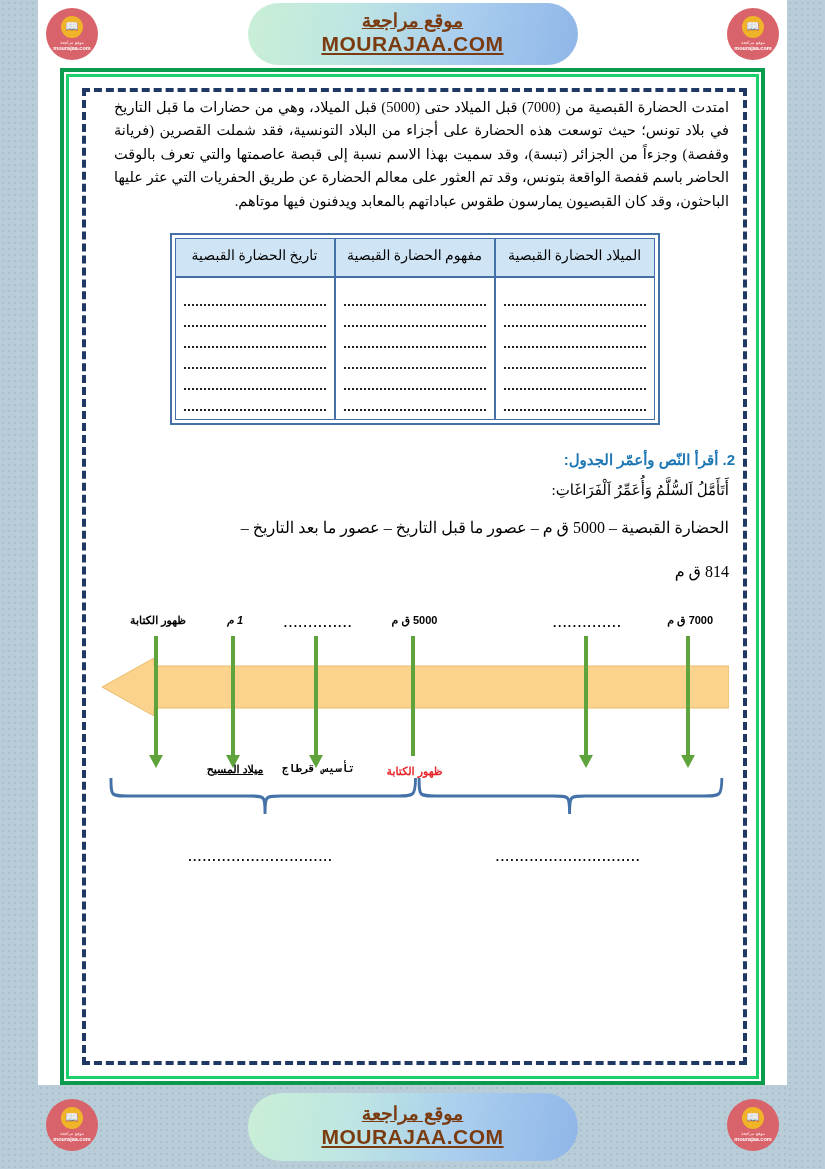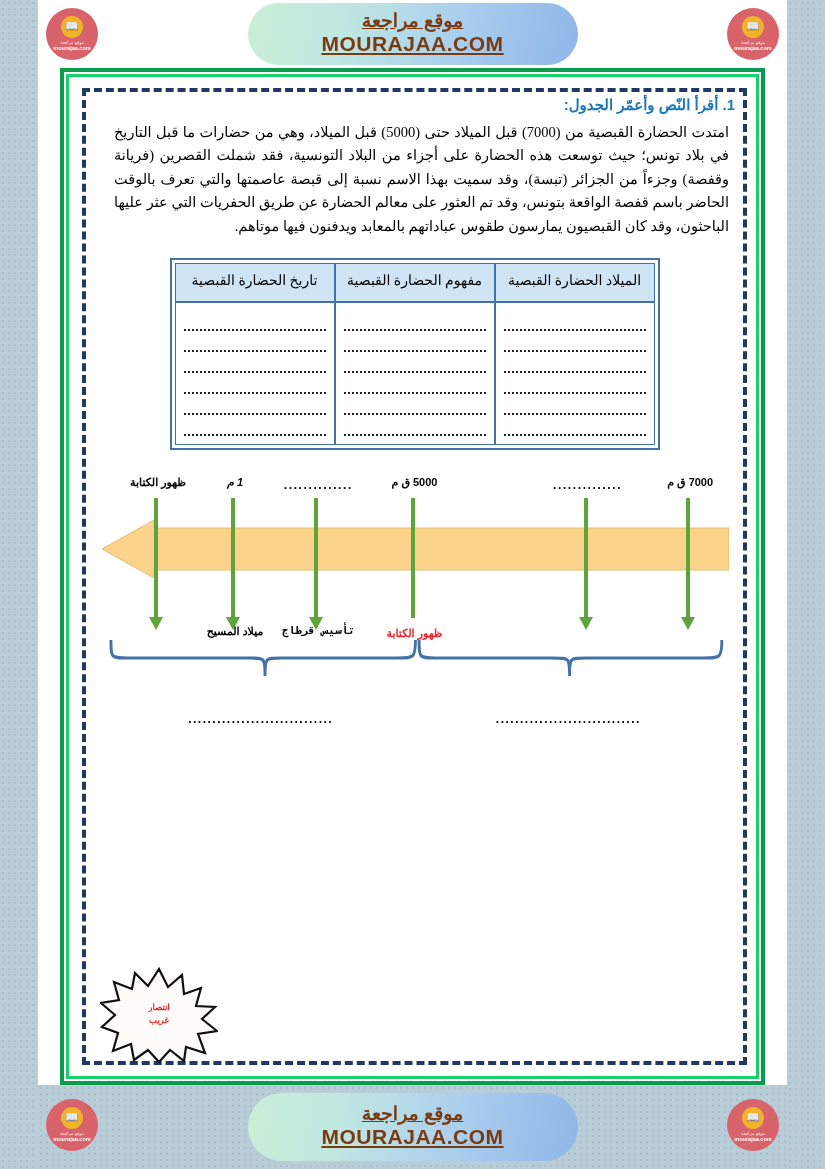--- a/index.html
+++ b/index.html
@@ -231,21 +231,20 @@
       <b>mourajaa.com</b>
     </div>
   </div>
 </div>
 
 <div class="green-frame">
   <div class="dash-frame"></div>
 
   <div class="content">
 
-    <div class="section-title">1. أقرأ النّص وأعمّر الجدول:</div>
     <p class="para">امتدت الحضارة القبصية من (7000) قبل الميلاد حتى (5000) قبل الميلاد، وهي من حضارات ما قبل التاريخ في بلاد تونس؛ حيث توسعت هذه الحضارة على أجزاء من البلاد التونسية، فقد شملت القصرين (فريانة وقفصة) وجزءاً من الجزائر (تبسة)، وقد سميت بهذا الاسم نسبة إلى قبصة عاصمتها والتي تعرف بالوقت الحاضر باسم قفصة الواقعة بتونس، وقد تم العثور على معالم الحضارة عن طريق الحفريات التي عثر عليها الباحثون، وقد كان القبصيون يمارسون طقوس عباداتهم بالمعابد ويدفنون فيها موتاهم.</p>
 
     <div class="tbl-wrap">
       <table class="sheet">
         <tbody>
             <tr>
           <td class="head">الميلاد الحضارة القبصية</td>
           <td class="head">مفهوم الحضارة القبصية</td>
           <td class="head">تاريخ الحضارة القبصية</td>
         </tr>
@@ -272,20 +271,26 @@
             <div class="dotline"></div>
             <div class="dotline"></div>
             <div class="dotline"></div>
             <div class="dotline"></div>
           </td>
         </tr>
       </tbody>
         </table>
     </div>
 
+    <div class="sec2">
+      <div class="section-title">2. أقرأ النّص وأعمّر الجدول:</div>
+      <div class="rule-line">أَتَأَمَّلُ اَلسُّلَّمُ وَأُعَمِّرُ اَلْفَرَاغَاتِ:</div>
+      <div class="words-line">الحضارة القبصية – 5000 ق م – عصور ما قبل التاريخ – عصور ما بعد التاريخ –</div>
+      <div class="words-line">814 ق م</div>
+    </div>
 
     <div class="timeline">
 
       <div class="tl-label-top" style="right:7%;">7000 ق م</div>
       <div class="tl-dots" style="right:23%;">..............</div>
       <div class="tl-label-top" style="right:50%;">5000 ق م</div>
       <div class="tl-dots" style="right:65%;">..............</div>
       <div class="tl-label-top" style="right:78%;font-style:italic;">1 م</div>
       <div class="tl-label-top" style="right:90%;">ظهور الكتابة</div>
 
@@ -297,46 +302,35 @@
 
       <div class="tick arrowed" style="right:7%;"></div>
       <div class="tick arrowed" style="right:23%;"></div>
       <div class="tick" style="right:50%;"></div>
       <div class="tick arrowed" style="right:65%;"></div>
       <div class="tick arrowed" style="right:78%;"></div>
       <div class="tick arrowed" style="right:90%;"></div>
 
       <div class="tl-label-bottom red" style="right:50%;top:150px;">ظهور الكتابة</div>
       <div class="tl-label-bottom" style="right:65%;top:148px;font-family:Liberation Mono, monospace;">تأسيس قرطاج</div>
-      <div class="tl-label-bottom" style="right:78%;top:148px;">ميلاد المسيح</div>
+      <div class="tl-label-bottom" style="right:78%;top:148px;text-decoration:underline;">ميلاد المسيح</div>
 
       <div class="braces">
         <svg viewBox="0 0 700 70" preserveAspectRatio="none">
           <path d="M350,4 C350,22 348,22 330,22 L200,22 C182,22 182,22 182,40
                    C182,22 182,22 164,22 L28,22 C10,22 10,22 10,4" fill="none" stroke="#4472a8" stroke-width="3.2"></path>
           <path d="M692,4 C692,22 690,22 672,22 L540,22 C522,22 522,22 522,40
                    C522,22 522,22 504,22 L372,22 C354,22 354,22 354,4" fill="none" stroke="#4472a8" stroke-width="3.2"></path>
         </svg>
       </div>
 
       <div class="ans-dots" style="right:26%;">..............................</div>
       <div class="ans-dots" style="right:74%;">..............................</div>
     </div>
 
-    <div class="starburst">
-      <svg viewBox="0 0 118 96">
-        <polygon points="59,2 68,20 82,8 84,27 101,21 96,39 115,40 102,52 117,64 98,67
-                         105,86 86,80 84,94 70,83 59,95 48,83 34,93 31,77 13,84 18,66
-                         2,60 15,48 1,36 19,33 14,15 32,22 35,6 48,19" fill="#fdfcf8" stroke="#111111" stroke-width="2.2"></polygon>
-      </svg>
-      <div class="star-text">
-        <div>انتصار</div>
-        <div>غريب</div>
-      </div>
-    </div>
 
   </div>
 </div>
 
 <div class="banner bottom">
   <div class="logo-badge left">
     <div class="logo-inner">📖</div>
     <div class="logo-cap">
       <span>موقع مراجعة</span>
       <b>mourajaa.com</b>

